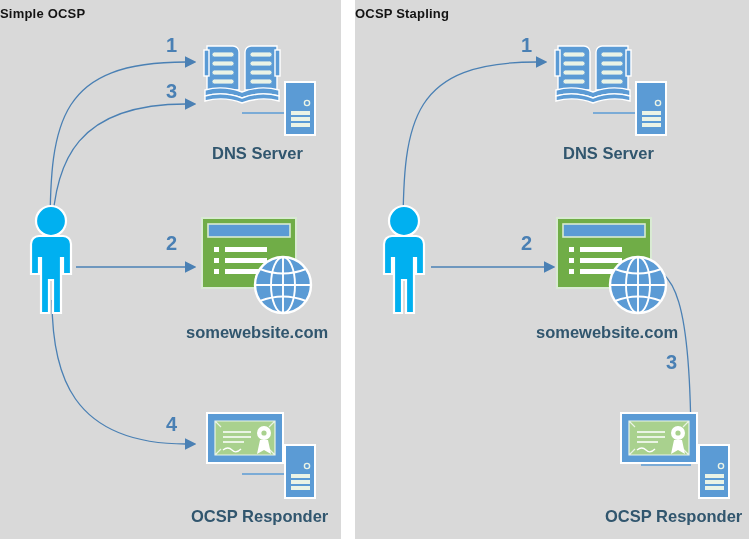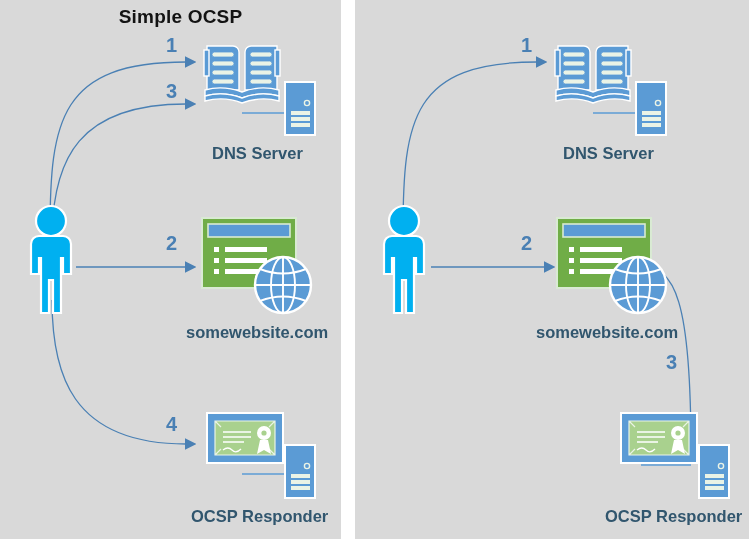--- a/index.html
+++ b/index.html
@@ -1,21 +1,21 @@
 <!DOCTYPE html>
 <html><head>
 <meta charset="utf-8">
 <style>
   html,body{margin:0;padding:0;background:#ffffff;}
   body{width:749px;height:539px;overflow:hidden;font-family:"Liberation Sans",sans-serif;}
   #stage{position:relative;width:749px;height:539px;background:#ffffff;}
   .panel{position:absolute;top:0;height:539px;background:#d9d9d9;}
   #panel-left{left:0;width:341px;}
   #panel-right{left:355px;width:394px;}
-  .title{position:absolute;top:6px;width:100%;text-align:center;font-size:19px;font-weight:bold;color:#131313;letter-spacing:.2px;font-family:"Liberation Sans",sans-serif;margin-left:10px;}
+  .title{position:absolute;top:6px;width:100%;font-size:13px;font-weight:bold;color:#131313;letter-spacing:.2px;font-family:"Liberation Sans",sans-serif;}
   .label{position:absolute;font-size:16.5px;color:#31566e;font-family:"Liberation Sans",sans-serif;white-space:nowrap;font-weight:bold;}
   .step-num{position:absolute;font-size:20px;font-weight:bold;color:#4a80b4;font-family:"Liberation Sans",sans-serif;}
   .icon{position:absolute;}
   svg{display:block;overflow:visible;}
   .flowlayer{position:absolute;left:0;top:0;width:100%;height:100%;pointer-events:none;}
 </style>
 </head>
 <body>
 
 <div id="stage">
@@ -140,20 +140,21 @@
           <rect x="87" y="70" width="19" height="4" fill="#eaf3e6"></rect>
           <rect x="87" y="76" width="19" height="4" fill="#eaf3e6"></rect>
         </g>
       </svg>
     </div>
     <div class="label" style="left:191px;top:507px;">OCSP Responder</div>
   </div>
 
   <div class="panel" id="panel-right">
 
+    <div class="title">OCSP Stapling</div>
 
     <svg class="flowlayer" viewBox="0 0 394 539">
       <defs>
         <marker id="ah-r" markerWidth="9" markerHeight="9" refX="1" refY="4.5" orient="auto">
           <path d="M0,0 L9,4.5 L0,9 Z" fill="#4a80b4"></path>
         </marker>
         <marker id="ah-rd" markerWidth="9" markerHeight="9" refX="1" refY="4.5" orient="auto">
           <path d="M0,0 L9,4.5 L0,9 Z" fill="#4a80b4"></path>
         </marker>
       </defs>

